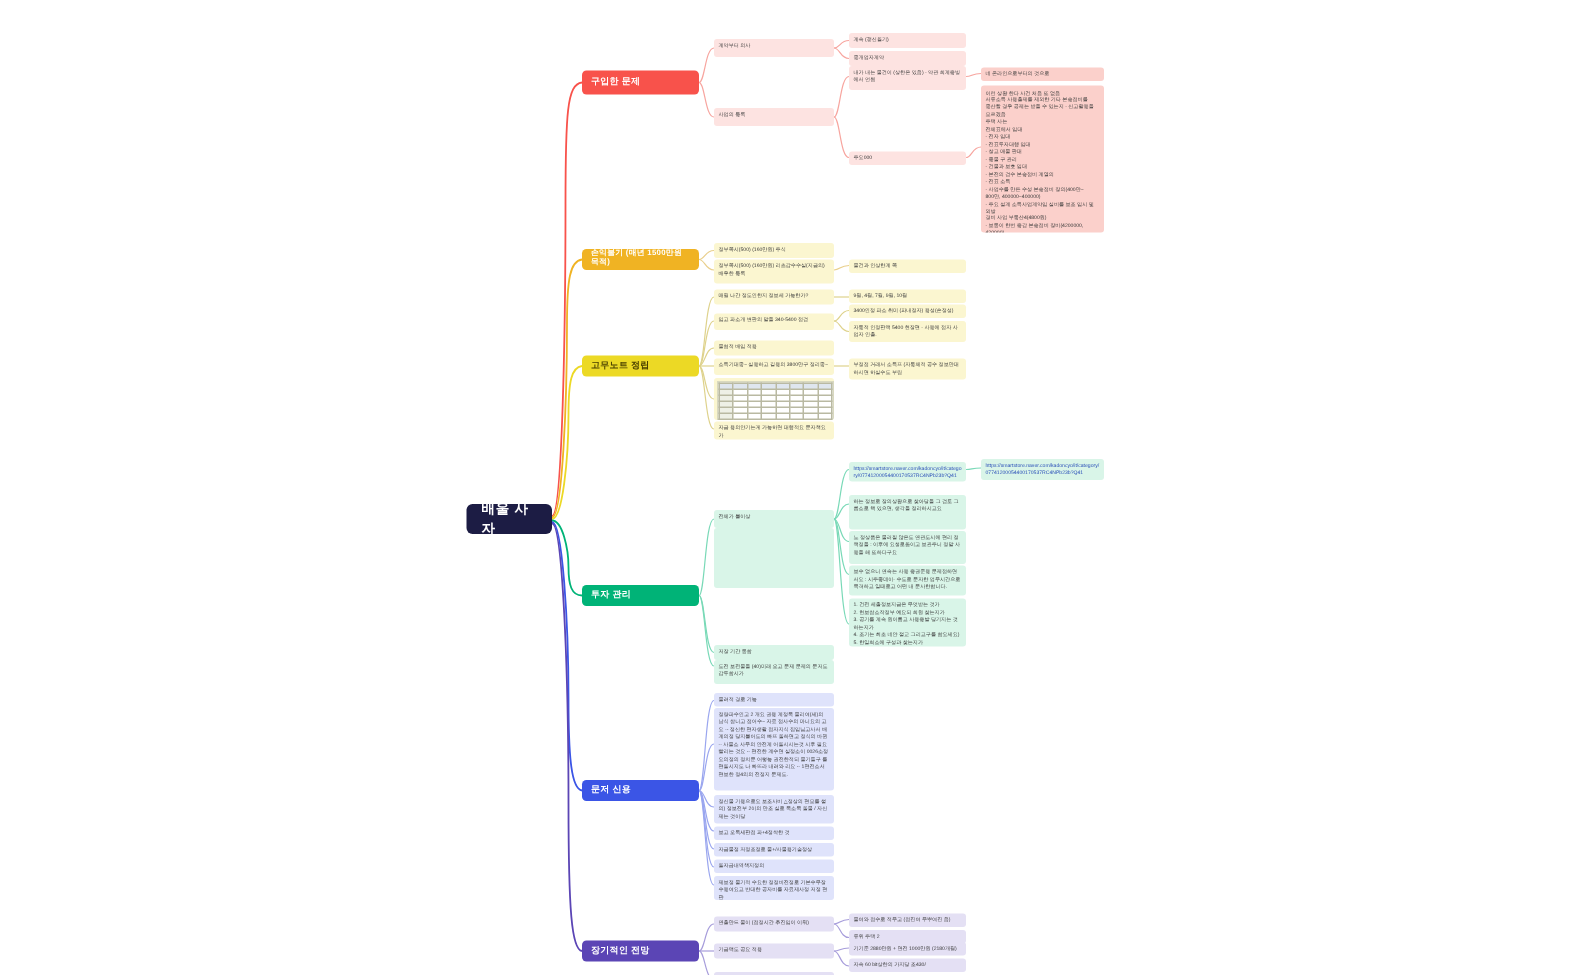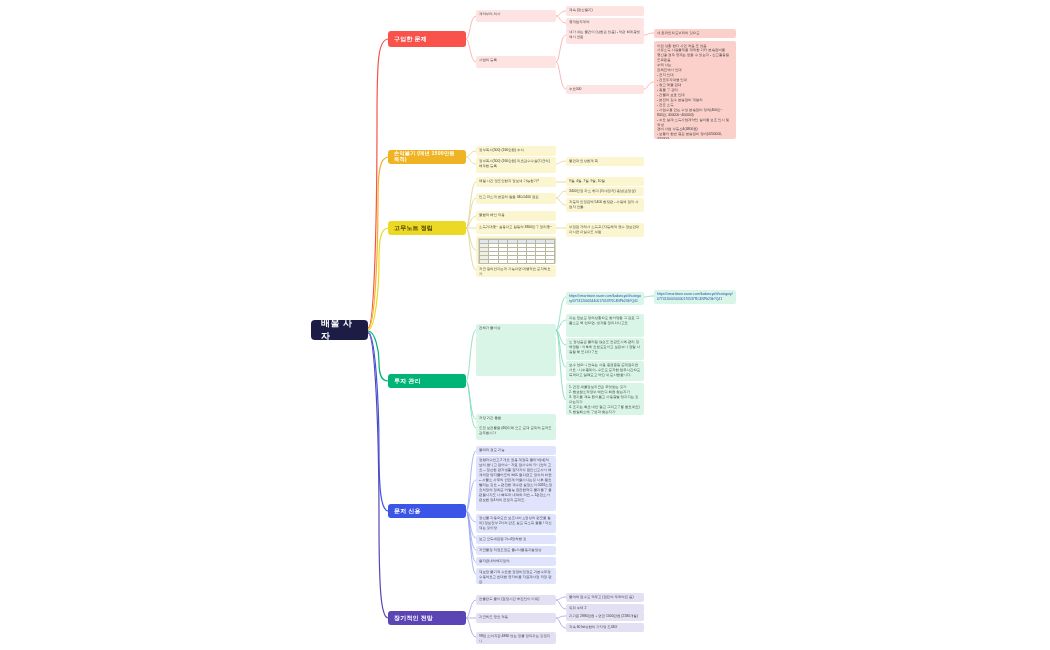--- a/index.html
+++ b/index.html
@@ -1,21 +1,21 @@
 <!DOCTYPE html>
 <html><head>
 <meta charset="utf-8">
 <style>
   html,body{margin:0;padding:0;background:#ffffff;}
   body{
     width:1050px;height:650px;overflow:hidden;position:relative;
     font-family:"Liberation Sans","DejaVu Sans",sans-serif;
     -webkit-font-smoothing:antialiased;
   }
-  #canvas{position:absolute;left:0;top:0;width:1050px;height:544px;}
+  #canvas{position:absolute;left:0;top:16px;width:1050px;height:544px;}
   svg.links{position:absolute;left:0;top:0;width:1050px;height:650px;pointer-events:none;}
 
   .node{position:absolute;box-sizing:border-box;}
 
   
   .root{
     background:#1c1c44;color:#ffffff;border-radius:4px;
     font-size:9px;font-weight:bold;letter-spacing:.5px;
     display:flex;align-items:center;justify-content:center;
     padding:5px 10px;

